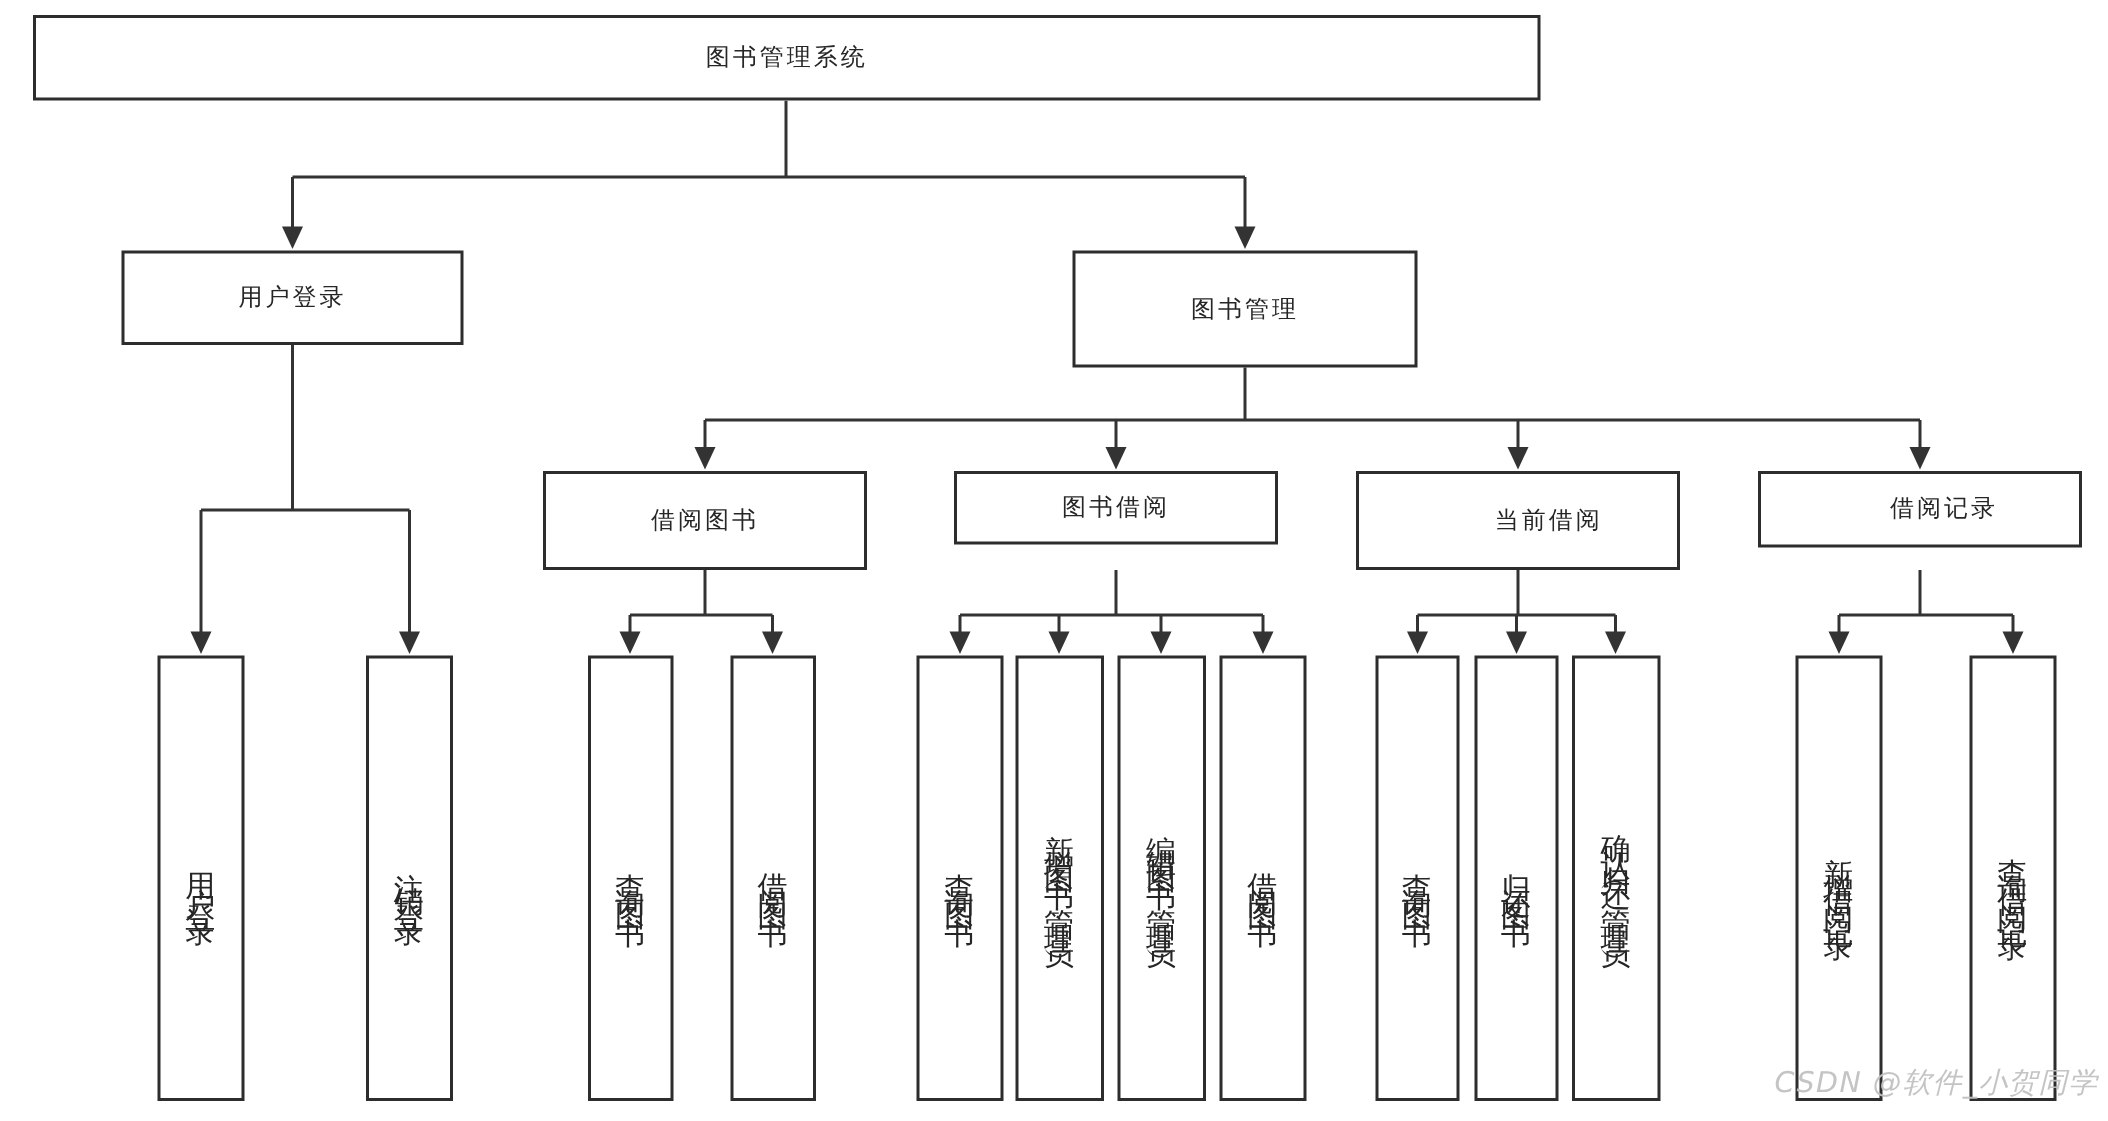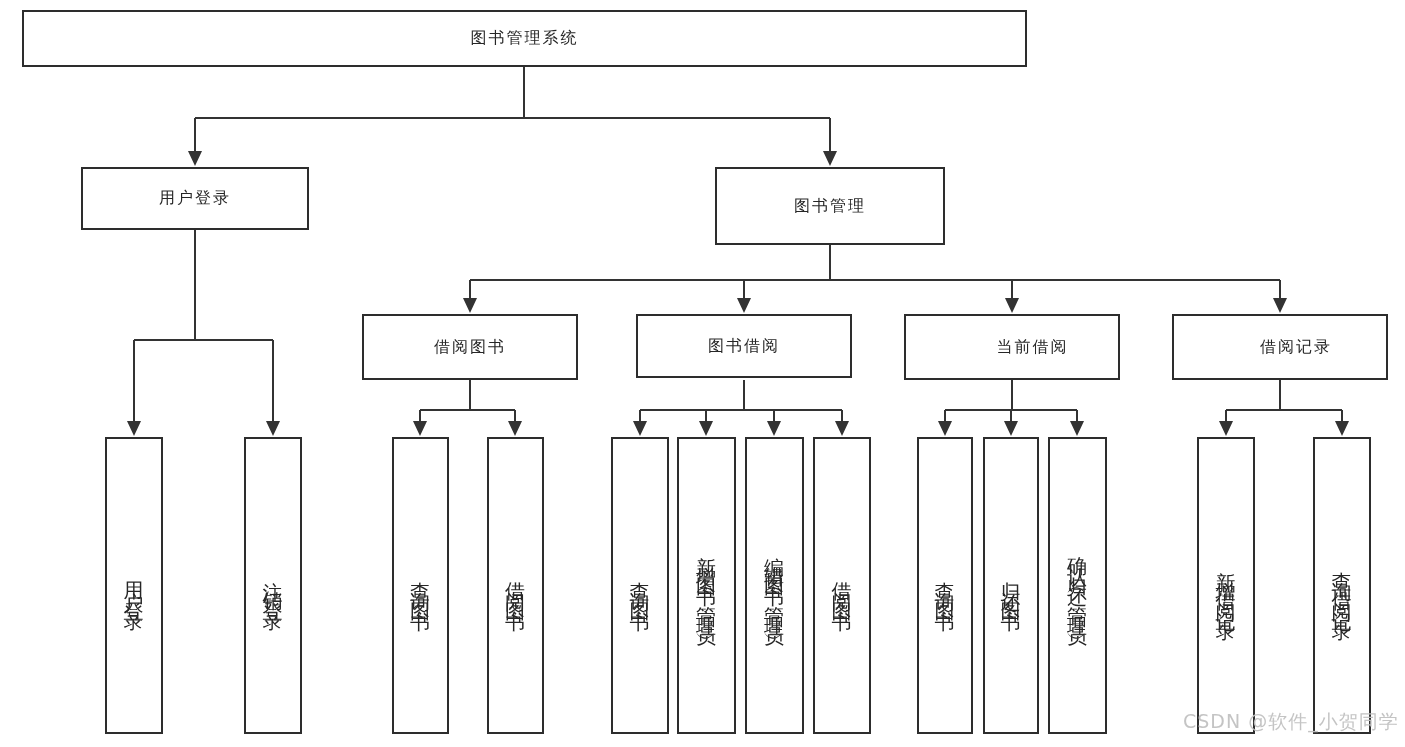--- a/index.html
+++ b/index.html
@@ -17,40 +17,40 @@
   .hnode .label{font-size:16px;letter-spacing:2px;}
   .leaf .label{
     writing-mode:vertical-rl;text-orientation:mixed;
     font-size:20px;line-height:1;letter-spacing:10px;white-space:normal;
   }
   
   .n-root     {left:22px;  top:10px;  width:1005px;height:57px;}
   .n-user     {left:81px;  top:167px; width:228px; height:63px;}
   .n-book     {left:715px; top:167px; width:230px; height:78px;}
   .n-recommend{left:362px; top:314px; width:216px; height:66px;}
-  .n-borrow   {left:636px; top:314px; width:216px; height:64px;}
+  .n-borrow   {left:636px; top:314px; width:216px; height:49px;}
   .n-current  {left:904px; top:314px; width:216px; height:66px;padding-left:41px;}
-  .n-records  {left:1172px;top:314px; width:216px; height:66px;padding-left:32px;}
+  .n-records  {left:1172px;top:314px; width:216px; height:51px;padding-left:32px;}
   .leaf{top:437px;height:297px;}
   .l-user-login {left:105px; width:58px;}
   .l-logout     {left:244px; width:58px;}
   .l-query-1    {left:392px; width:57px;}
   .l-borrow-1   {left:487px; width:57px;}
   .l-query-2    {left:611px; width:58px;}
   .l-add-book   {left:677px; width:59px;}
   .l-edit-book  {left:745px; width:59px;}
   .l-borrow-2   {left:813px; width:58px;}
   .l-query-3    {left:917px; width:56px;}
   .l-return     {left:983px; width:56px;}
   .l-confirm    {left:1048px;width:59px;}
   .l-add-rec    {left:1197px;width:58px;}
   .l-query-rec  {left:1313px;width:58px;}
   .watermark{
     position:absolute;left:1183px;top:709px;z-index:5;
-    font-size:19px;color:rgba(193,193,193,0.95);letter-spacing:1px;white-space:nowrap;
+    font-size:19px;color:rgba(193,193,193,0.95);letter-spacing:1px;white-space:nowrap;font-style:italic;
   }
 </style>
 </head>
 <body>
 
 <div class="stage">
 
   <svg class="wires" width="1405" height="747" viewBox="0 0 1405 747" stroke="#333333" stroke-width="2" fill="#333333">
 
     <g>

